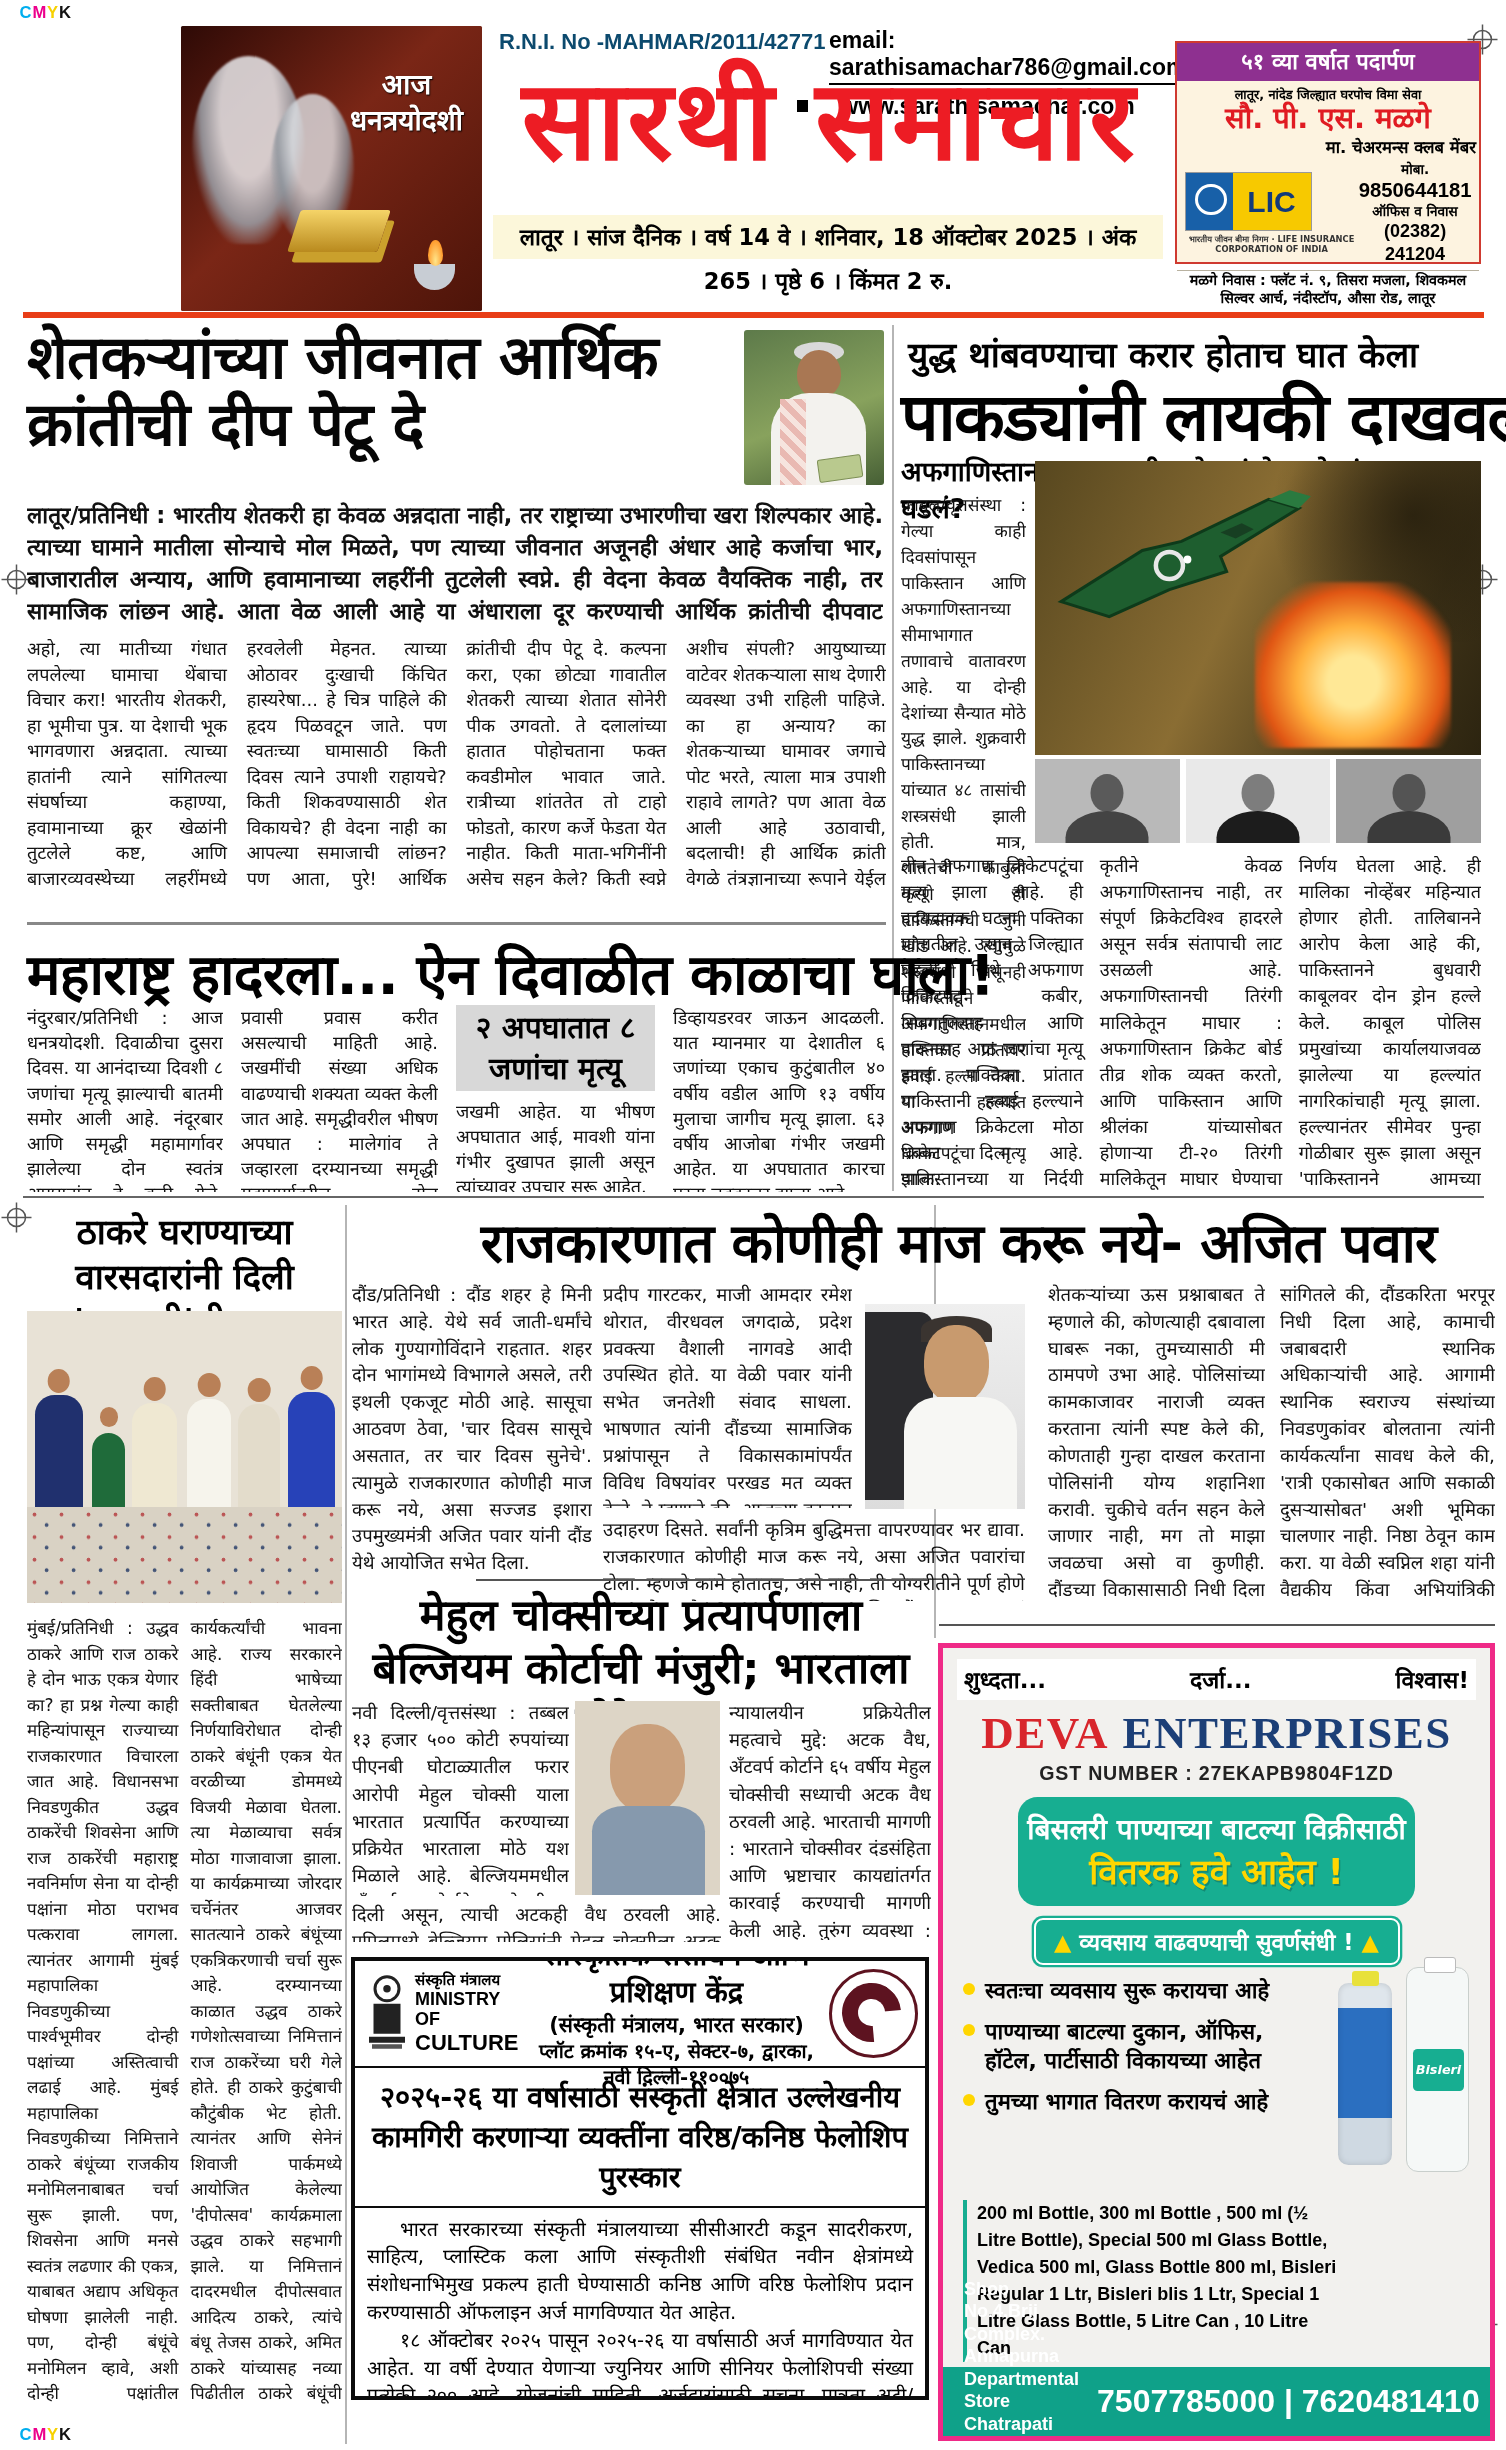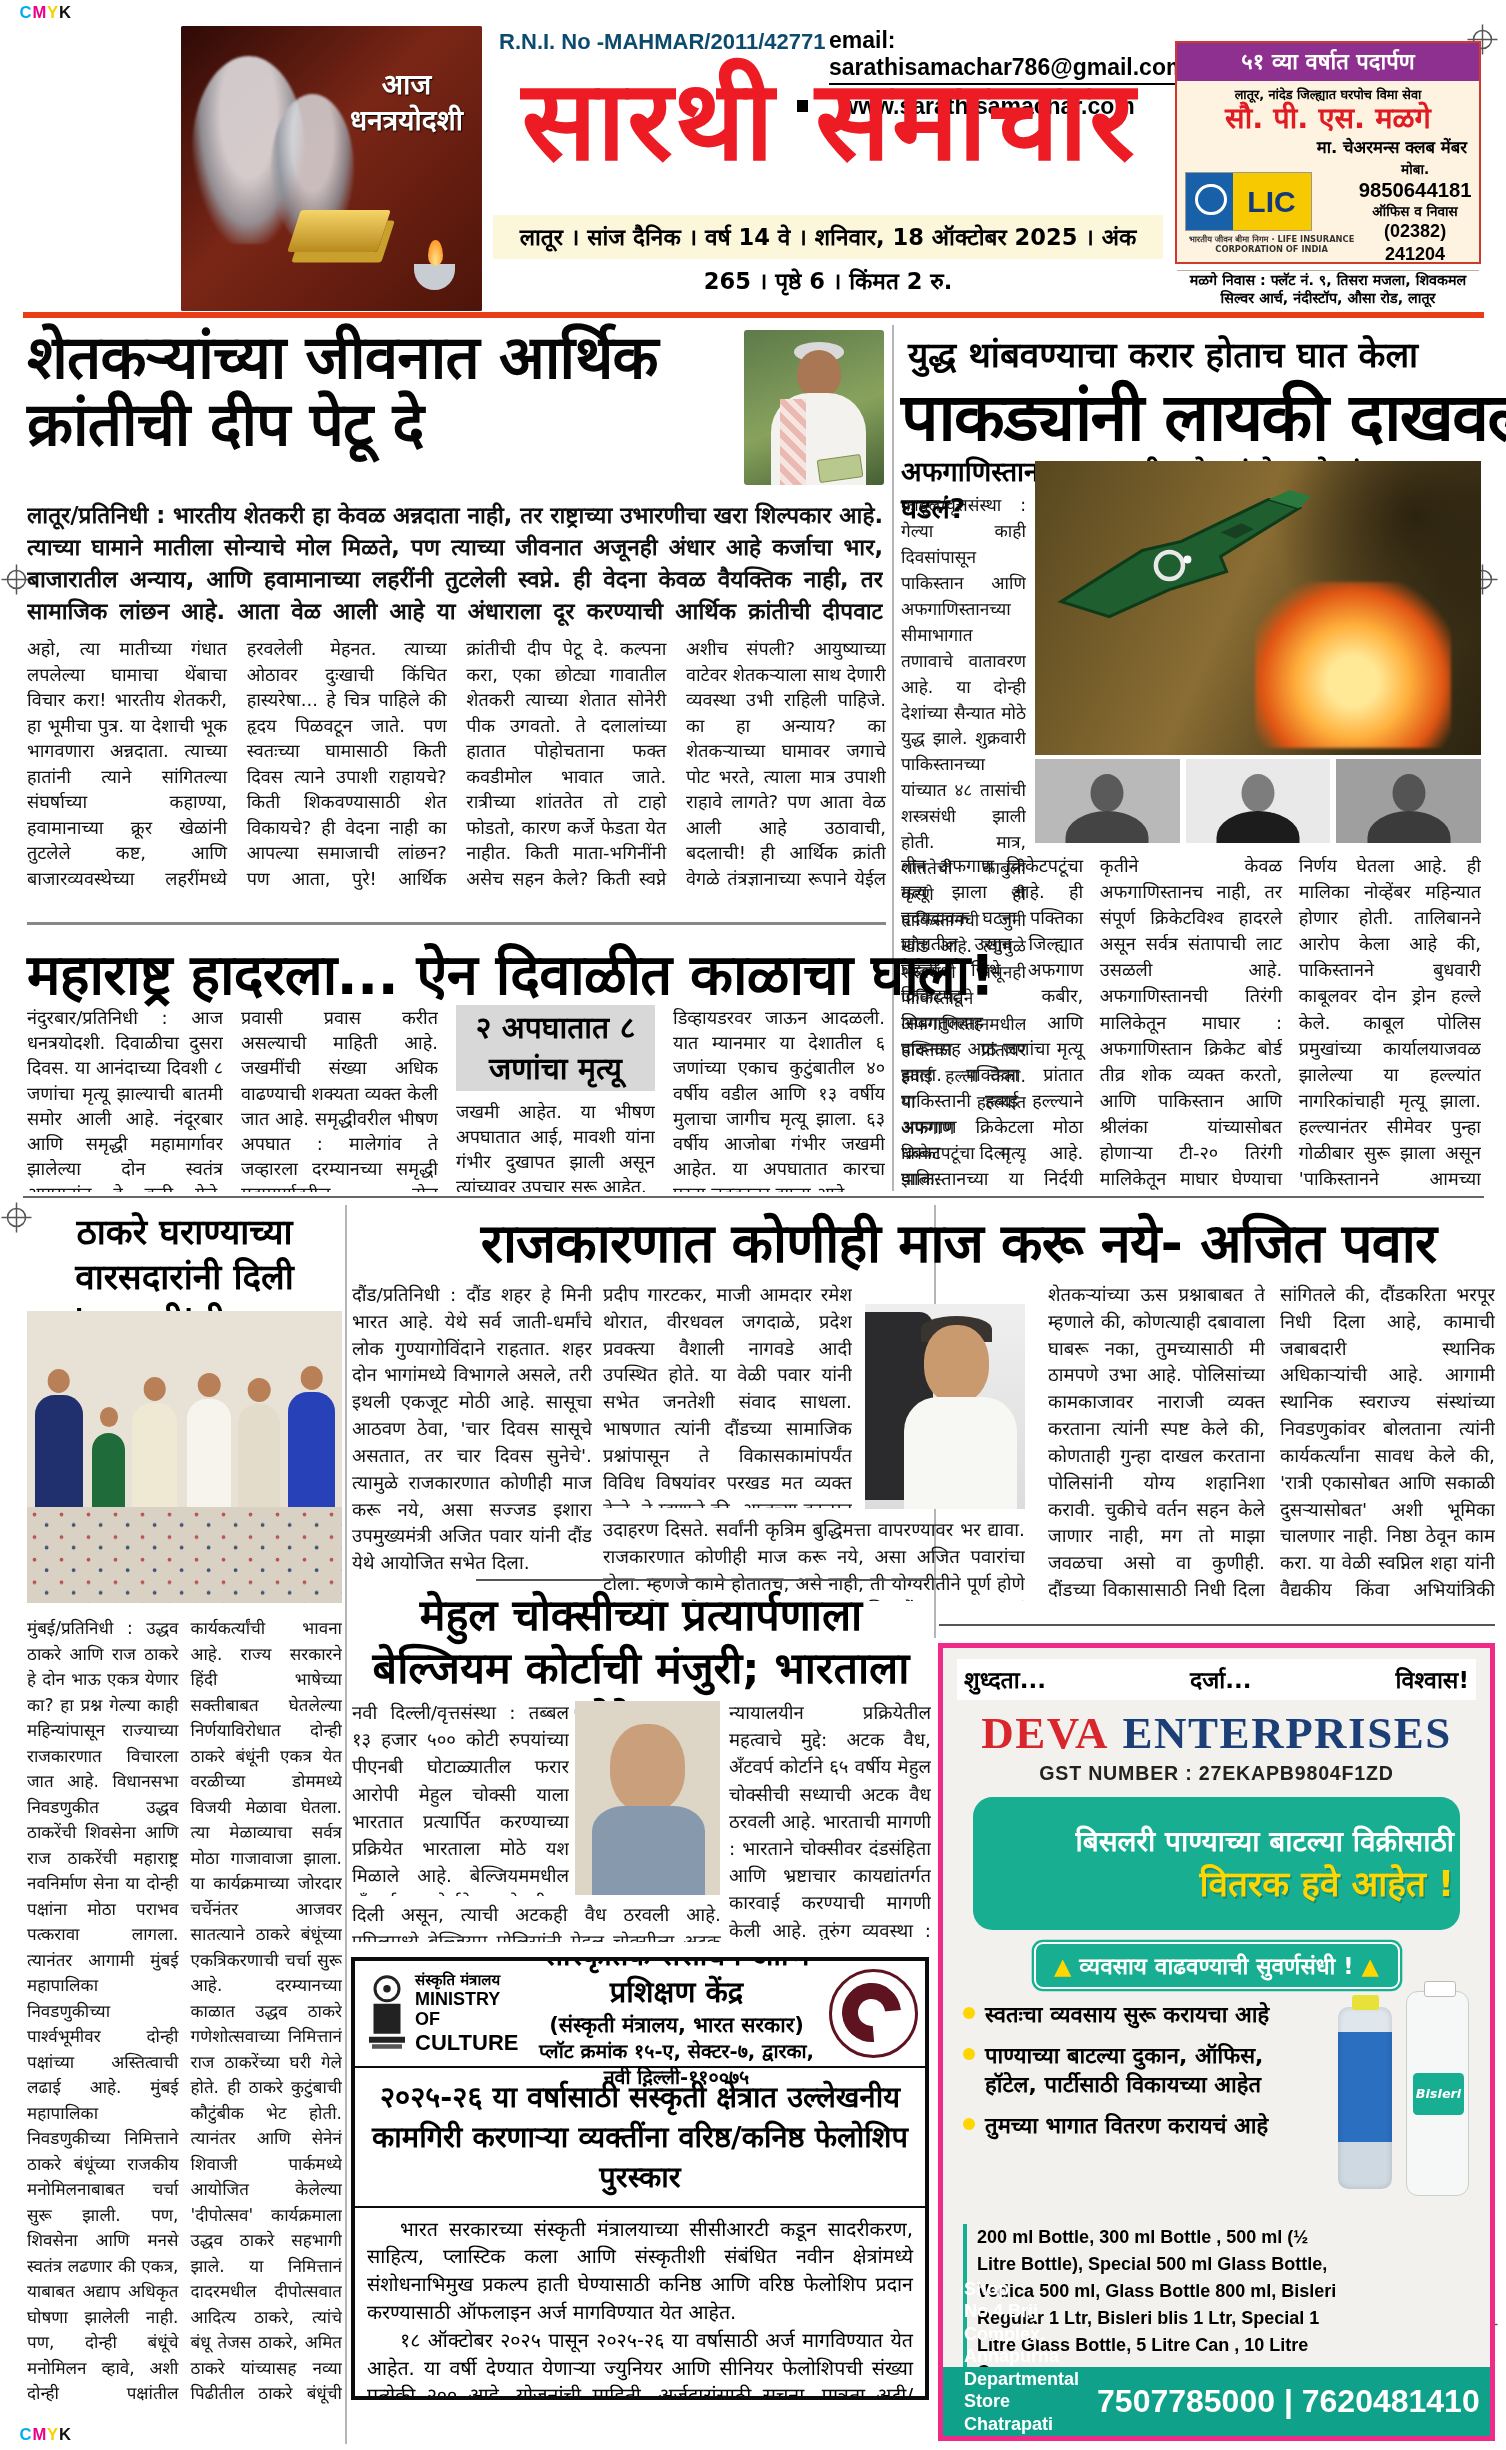--- a/index.html
+++ b/index.html
@@ -32,21 +32,21 @@
   .u { border-bottom:2.3px solid #000; padding-bottom:2.3px; }
   .logo { left:490px; top:48px; width:678px; text-align:center; font-family:"DejaVu Serif", serif; font-size:111px; font-weight:900; color:#ed1c24; line-height:1.3; letter-spacing:1.5px; white-space:nowrap; }
   .dateline { left:493px; top:215px; width:670px; height:44px; background:#fcf7da; font-size:22.6px; font-weight:800; color:#000; text-align:center; line-height:44px; }
   .red-rule { left:22.6px; top:312px; width:1461px; height:6px; background:#e83d17; }
 
   
   .lic { left:1175px; top:41px; width:306px; height:223px; border:2.3px solid #cf3a30; background:#fdf3e0; }
   .lic-head { height:38px; background:#8e3090; color:#fff; font-size:22px; font-weight:800; text-align:center; line-height:38px; }
   .lic-line1 { font-size:12.8px; font-weight:700; text-align:center; margin-top:3.8px; }
   .lic-name { font-size:29px; font-weight:800; color:#e01b22; text-align:center; line-height:1.1; }
-  .lic-desig { font-size:16.6px; font-weight:700; text-align:right; padding-right:12px; }
+  .lic-desig { font-size:16.6px; font-weight:700; text-align:right; padding-right:3px; }
   .lic-row { display:flex; padding:3px 7.5px 0 7.5px; align-items:center; }
   .lic-logo { width:127px; height:59px; display:flex; border:0.8px solid #999; background:#14532d; }
   .lic-logo .blue { width:47px; background:#1860a8; position:relative; }
   .lic-logo .blue:after { content:""; position:absolute; left:9.8px; top:10.5px; width:25.6px; height:25.6px; border:3px solid #fff; border-radius:50%; }
   .lic-logo .yellow { flex:1; background:#f7c900; color:#123a7a; font:900 30px "Liberation Sans",sans-serif; display:flex; align-items:center; justify-content:center; }
   .lic-nums { flex:1; text-align:center; line-height:1.25; }
   .lic-nums .small { font-size:13.6px; font-weight:700; }
   .lic-nums .big { font-size:20.3px; font-weight:800; }
   .lic-sub { font-size:8.3px; font-weight:700; text-align:center; color:#333; margin-top:1.5px; }
   .lic-addr { font-size:14.3px; font-weight:700; text-align:center; line-height:1.3; border-top:1.5px solid #b9b2a0; margin-top:4.5px; padding-top:0; }
@@ -122,21 +122,21 @@
   .min-title { border-bottom:2.3px solid #0c0c0c; padding:9px 10.5px; font-size:29px; font-weight:800; text-align:center; line-height:1.38; }
   .min-body { padding:7.5px 12px 0 12px; font-size:19.6px; line-height:1.42; }
   .min-body p { text-indent:33px; text-align:justify; }
 
   
   .deva { left:938px; top:1643px; width:557px; height:798px; border:5.3px solid #ef2a87; background:#f2f1ee; overflow:hidden; }
   .deva-tags { display:flex; justify-content:space-between; background:#fff; margin:10.5px 13.6px 0 13.6px; padding:4.5px 7.5px; font-size:23px; font-weight:800; }
   .deva-brand { text-align:center; margin-top:7.5px; font-family:"Liberation Serif",serif; font-size:45px; font-weight:800; letter-spacing:1.5px; }
   .deva-brand .b1 { color:#d8262c; } .deva-brand .b2 { color:#1c3f77; margin-left:13.6px; }
   .deva-gst { text-align:center; font-size:19.6px; font-weight:600; color:#222; letter-spacing:0.8px; margin-top:3px; font-family:"Liberation Sans",sans-serif; }
-  .deva-offer { width:487px; margin:12px auto 0 auto; background:#17ae91; border-radius:19.6px; padding:24px 6px; text-align:right; }
+  .deva-offer { width:397px; margin:12px auto 0 auto; background:#17ae91; border-radius:19.6px; padding:12px 6px; text-align:center; }
   .deva-offer .o1 { color:#fff; font-size:28px; font-weight:800; }
   .deva-offer .o2 { color:#ffd600; font-size:35px; font-weight:900; text-shadow:1.5px 1.5px 0 rgba(0,0,0,.2); }
   .deva-opp { width:366px; margin:12px auto 0 auto; background:#17ae91; border:2.3px solid #fff; border-radius:9px; text-align:center; padding:6px 3px; color:#fff; font-size:22.6px; font-weight:800; box-shadow:0 0 0 2.3px #17ae91; }
   .deva-opp .ar { color:#ffd600; }
   .deva-mid { position:relative; height:235px; }
   .deva-bullets { position:absolute; left:19.6px; top:10.5px; width:354px; }
   .deva-bullets .li { display:flex; margin-bottom:12px; }
   .deva-bullets .dot { width:12px; height:12px; border-radius:50%; background:#ffd600; margin:7.5px 10.5px 0 0; flex:none; }
   .deva-bullets .btxt { font-size:22px; font-weight:700; line-height:1.32; }
   .bottle-blue { position:absolute; right:98px; top:18px; width:54px; height:182px; border-radius:10.5px; background:linear-gradient(180deg,#dfe6ec 0 14%,#2b6fc0 14% 74%,#cfd9e2 74%); box-shadow:inset 0 0 6px rgba(0,0,0,.15); }

